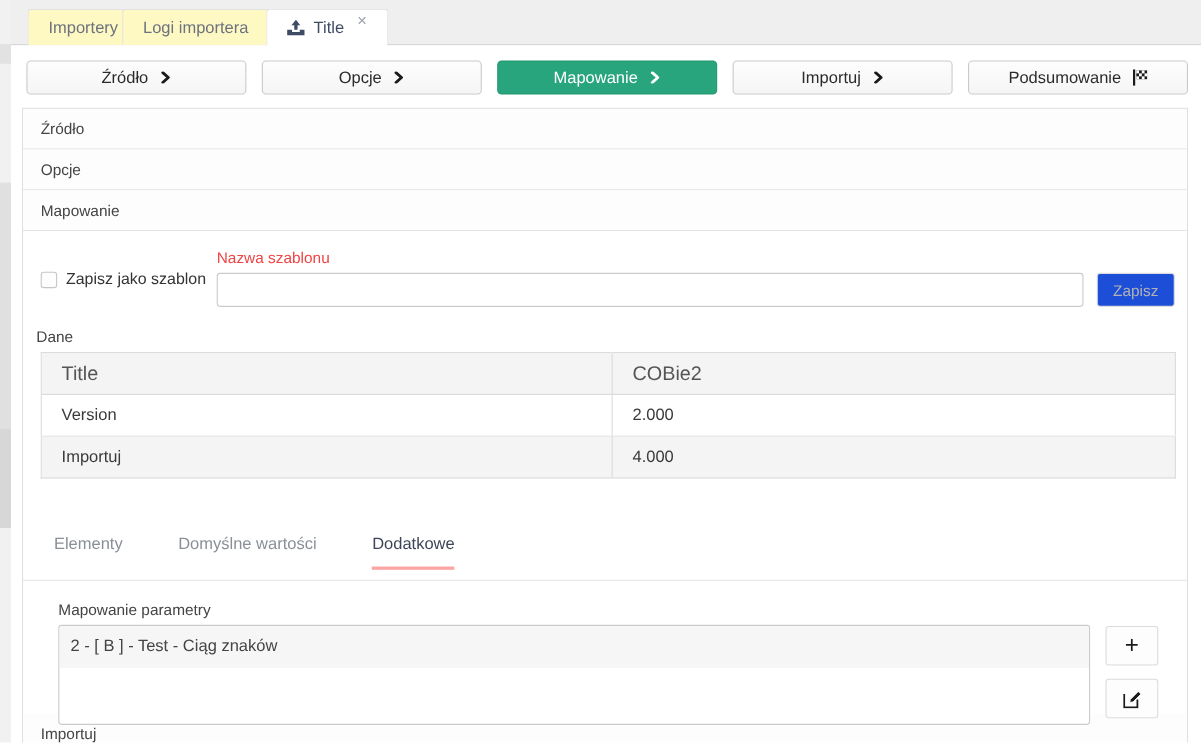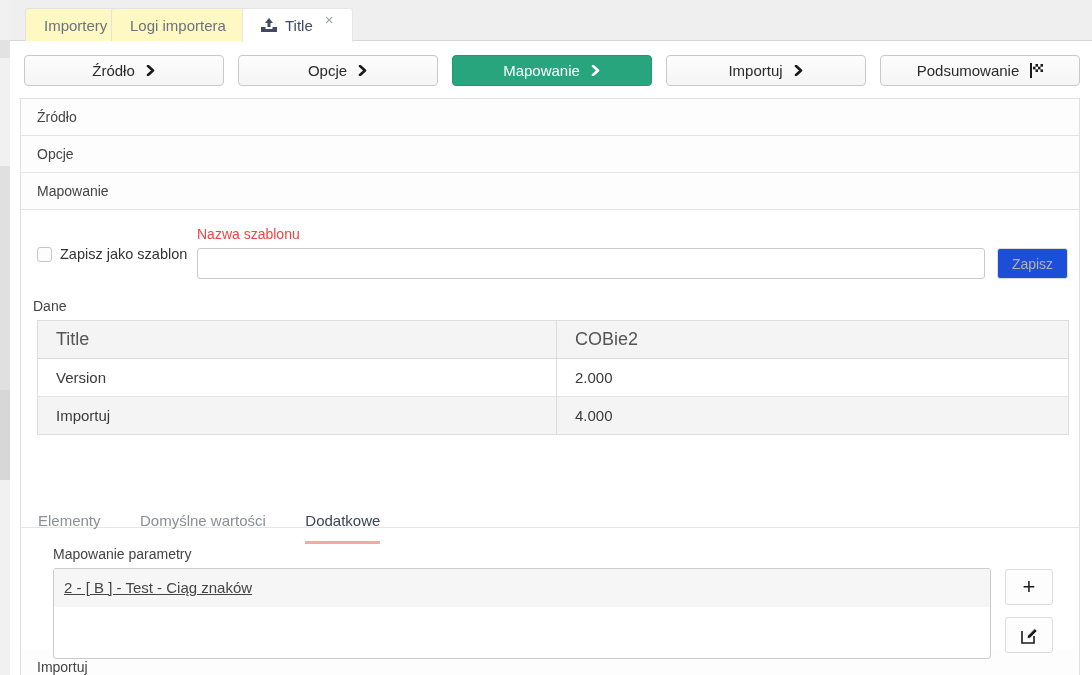--- a/index.html
+++ b/index.html
@@ -55,29 +55,29 @@
   .dane-table { position:absolute; left:16px; top:110px; width:1032px; border-collapse:collapse;
                 border:1px solid #dcdcdc; }
   .dane-table td { height:38px; padding-left:18px; font-size:15px; color:#3a3a3a;
                    border-bottom:1px solid #e3e3e3; }
   .dane-table td:first-child { width:519px; border-right:1px solid #dcdcdc; }
   .dane-table tr.head td { background:#f4f4f4; font-size:18px; color:#555; border-bottom:1px solid #d9d9d9; }
   .dane-table tr.stripe td { background:#f4f4f4; }
   .dane-table tr:last-child td { border-bottom:none; }
 
   .subtabs { position:absolute; left:0; top:276px; width:100%; height:42px; border-bottom:1px solid #e5e5e5; }
-  .subtab { position:relative; display:inline-block; margin-left:17px; margin-right:18px; top:26px;
+  .subtab { position:relative; display:inline-block; margin-left:28px; margin-right:18px; top:0;
             font-size:15px; color:#8a8f96; padding-bottom:12px; cursor:pointer; }
   .subtab.active { color:#3c4458; border-bottom:3px solid #fca5a5; }
 
   .extra-label { position:absolute; left:32px; top:336px; font-size:14px; color:#444; }
   .listbox { position:absolute; left:32px; top:358px; width:938px; height:91px;
              border:1px solid #cbcbcb; border-radius:3px; background:#fff; overflow:hidden; }
   .list-item { height:38px; line-height:38px; padding-left:10px; background:#f6f6f6;
-               font-size:15px; color:#444; cursor:pointer;text-decoration:underline; }
+               font-size:15px; color:#444; cursor:pointer; }
   .sq-btn { position:absolute; left:984px; width:48px; height:36px; border:1px solid #dcdcdc;
             border-radius:3px; background:#fdfdfd; display:flex; align-items:center; justify-content:center;
             font-size:22px; color:#1a1a1a; cursor:pointer; font-family:"Liberation Sans",sans-serif; }
   .sq-btn.add { top:359px; font-weight:400; }
   .sq-btn.edit { top:407px; }
 
   .flag-icon svg, .edit-icon svg { display:block; }
 </style>
 </head>
 <body>

